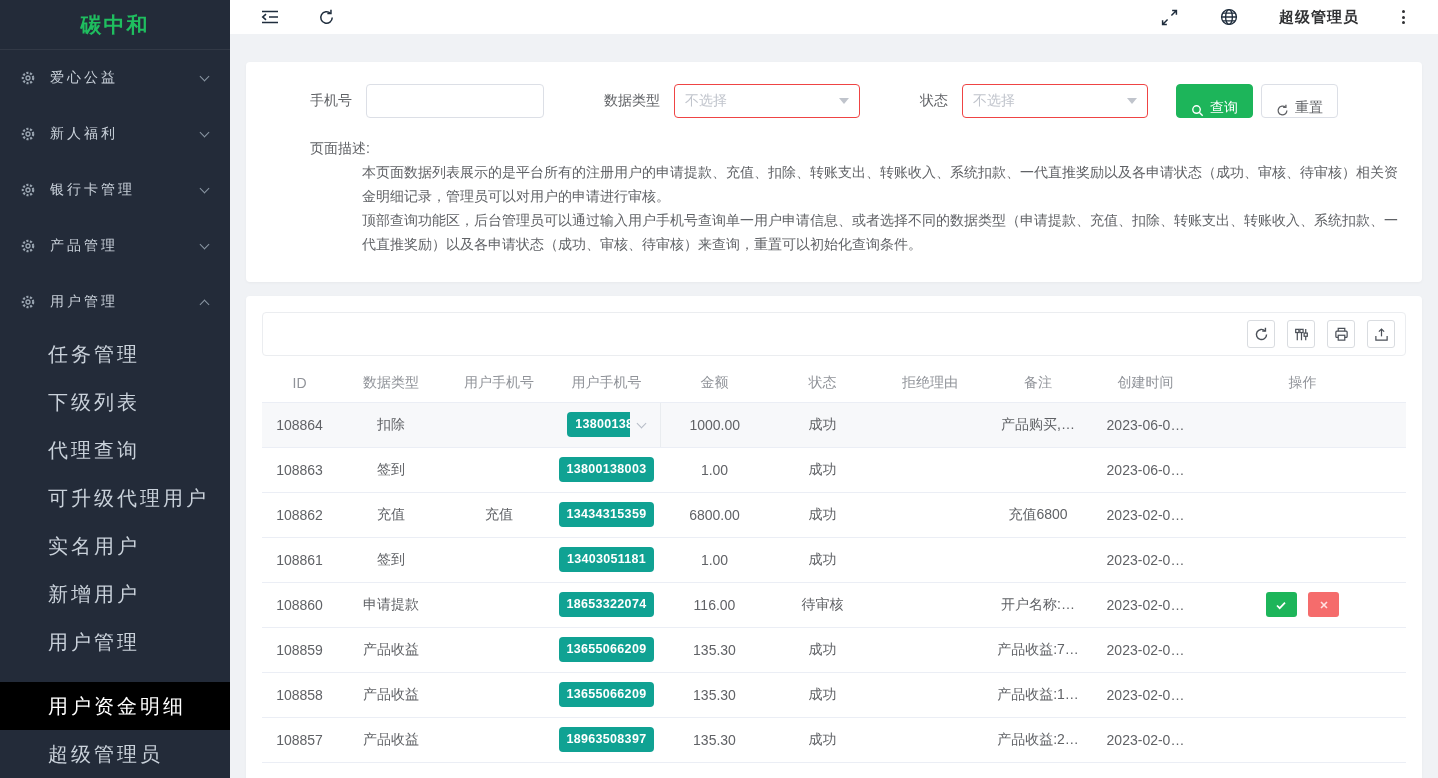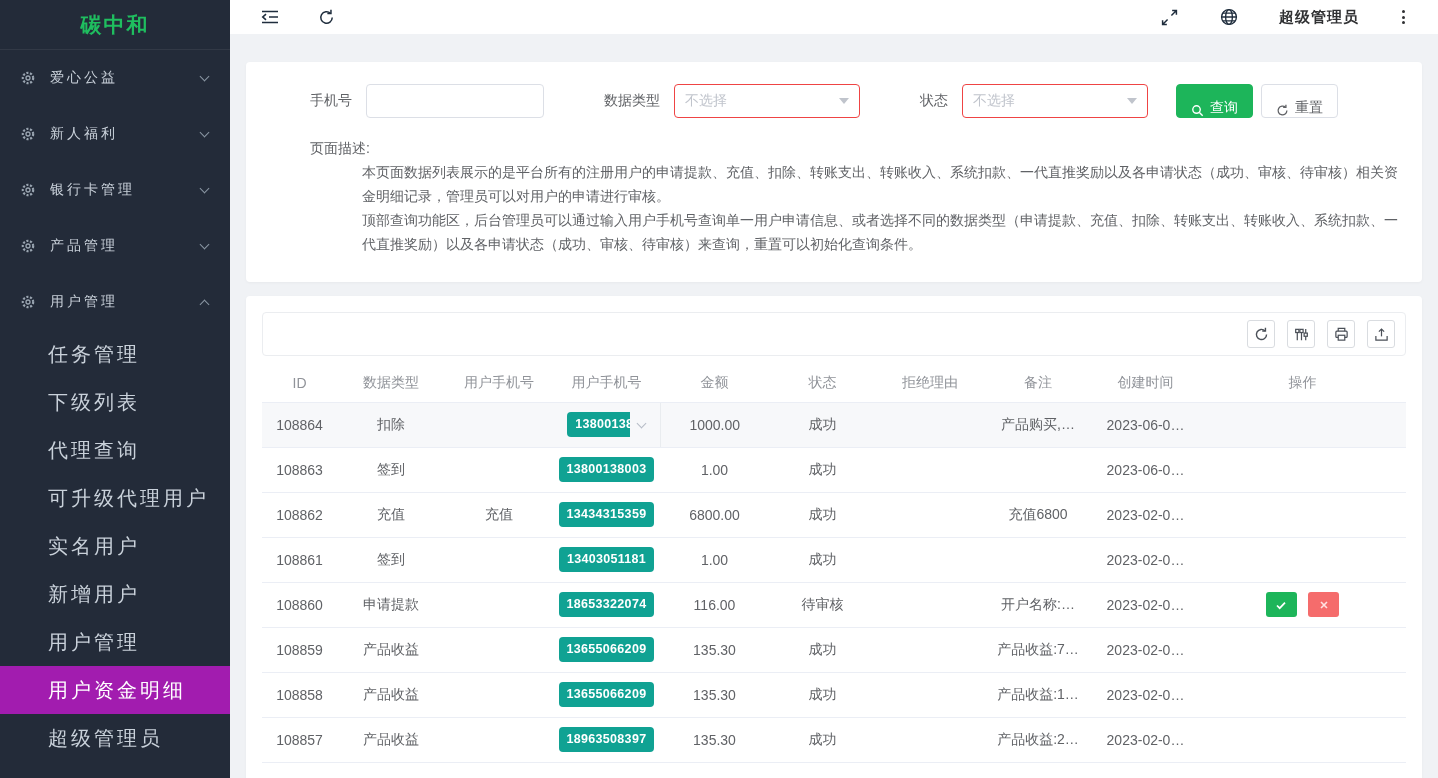--- a/index.html
+++ b/index.html
@@ -8,21 +8,21 @@
 
   
   .sidebar { position: absolute; left: 0; top: 0; width: 230px; height: 778px; background: #232b39; z-index: 10; }
   .logo { height: 50px; line-height: 50px; text-align: center; color: #1fbe5f; font-size: 21px; font-weight: bold; letter-spacing: 2px; border-bottom: 1px solid rgba(255,255,255,0.07); }
   .menu-item { height: 56px; display: flex; align-items: center; padding: 0 22px 0 20px; color: #c9d1da; font-size: 14px; letter-spacing: 3px; cursor: pointer; justify-content: center; }
   .menu-item .gear { width: 16px; height: 16px; color: #9aa5b1; flex: none; }
   .menu-item .mlabel { flex: 1; margin-left: 14px; }
   .chev { width: 7px; height: 7px; border-right: 1.5px solid #8a96a3; border-bottom: 1.5px solid #8a96a3; transform: rotate(45deg); margin-top: -3px; flex: none; }
   .chev.up { transform: rotate(-135deg); margin-top: 4px; }
   .submenu-item { height: 48px; line-height: 48px; padding-left: 48px; color: #c9d1da; font-size: 20px; letter-spacing: 3px; cursor: pointer; }
-  .submenu-item.active { background: #a21caf; color: #fff; }
+  .submenu-item.active { background: #000000; color: #fff; margin-top: 16px; }
 
   
   .topbar { position: absolute; left: 230px; top: 0; right: 0; height: 34px; background: #fff; display: flex; align-items: center; padding: 0 30px; }
   .tb-icon { width: 20px; height: 20px; color: #1f2d3d; cursor: pointer; display: flex; align-items: center; justify-content: center; }
   .tb-left { display: flex; align-items: center; gap: 36px; }
   .tb-right { margin-left: auto; display: flex; align-items: center; gap: 40px; }
   .admin-name { font-size: 15px; font-weight: 600; color: #303133; letter-spacing: 1px; cursor: pointer; }
   .kebab { display: flex; flex-direction: column; gap: 2.5px; cursor: pointer; padding: 3px; }
   .kebab i { width: 3px; height: 3px; border-radius: 50%; background: #303133; }
 

